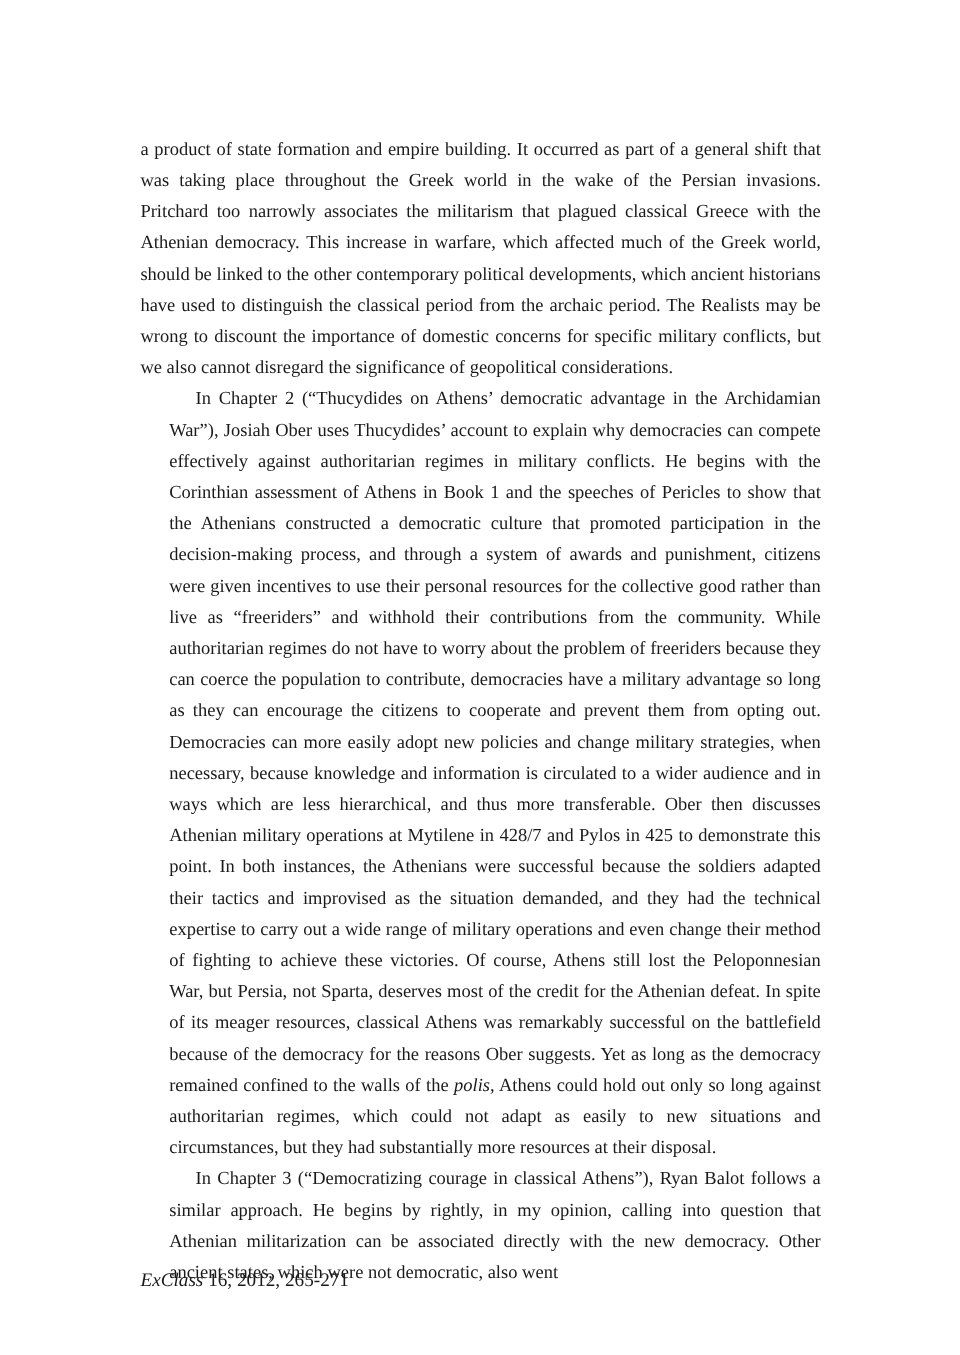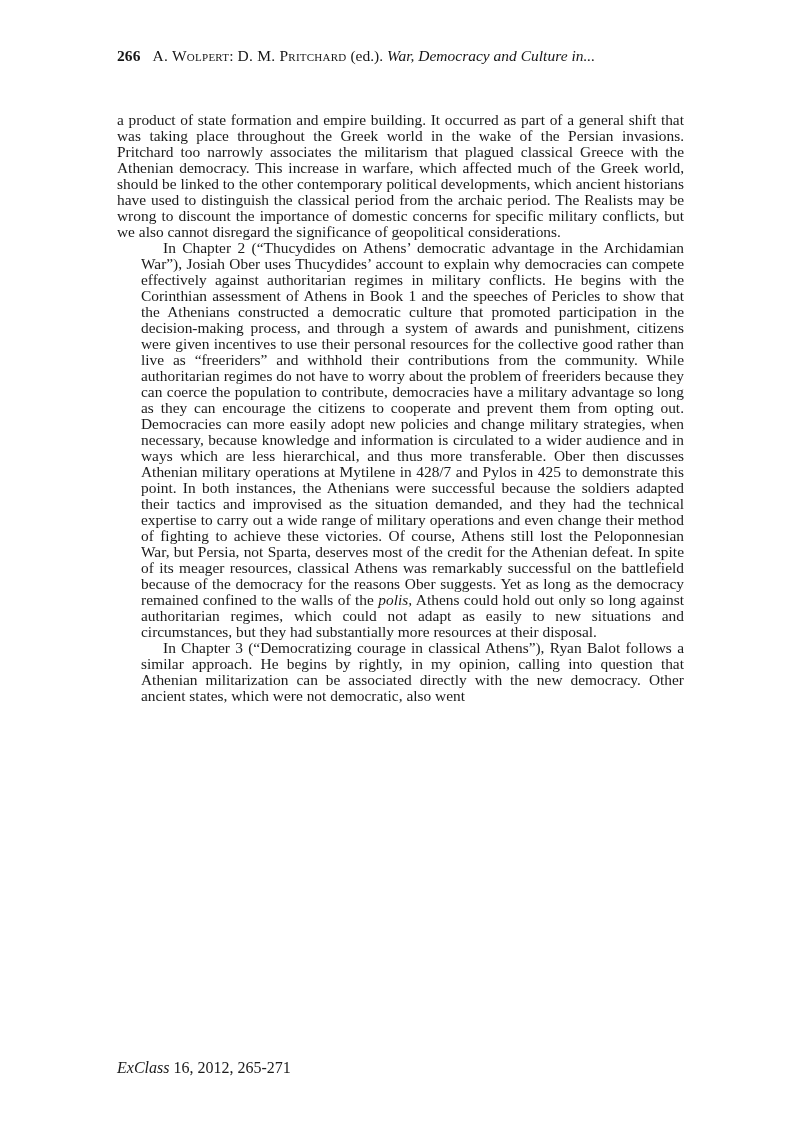--- a/index.html
+++ b/index.html
@@ -49,21 +49,21 @@
   
   .body-column {
     position: absolute;
     top: 112px;
     left: 117px;
     width: 567px;
   }
   .para {
     margin: 0;
     font-size: 15.4px;
-    line-height: 16px;
+    line-height: 26px;
     text-align: justify;
     text-justify: inter-word;
     hyphens: none;
     color: #1a1a1a;
     letter-spacing: 0.01px;
   }
   .para.indented {
     text-indent: 22px;
     margin-left: 24px;
   }
@@ -86,23 +86,20 @@
   }
   .footer-journal {
     font-style: italic;
   }
 </style>
 </head>
 <body>
 
 <div class="page">
 
-  <div class="running-header">
-    <span class="rh-pageno">266</span><span class="rh-gap"></span><span class="rh-smallcaps">A. Wolpert</span><span>:</span>&nbsp;<span class="rh-smallcaps">D. M. Pritchard</span>&nbsp;<span>(ed.).</span>&nbsp;<span class="rh-title">War, Democracy and Culture in...</span>
-  </div>
 
   <div class="body-column">
 
     <p class="para">a product of state formation and empire building. It occurred as part of a general shift that was taking place throughout the Greek world in the wake of the Persian invasions. Pritchard too narrowly associates the militarism that plagued classical Greece with the Athenian democracy. This increase in warfare, which affected much of the Greek world, should be linked to the other contemporary political developments, which ancient historians have used to distinguish the classical period from the archaic period. The Realists may be wrong to discount the importance of domestic concerns for specific military conflicts, but we also cannot disregard the significance of geopolitical considerations.</p>
 
     <p class="para indented"><span>In Chapter 2 (“Thucydides on Athens’ democratic advantage in the Archidamian War”), Josiah Ober uses Thucydides’ account to explain why democracies can compete effectively against authoritarian regimes in military conflicts. He begins with the Corinthian assessment of Athens in Book 1 and the speeches of Pericles to show that the Athenians constructed a democratic culture that promoted participation in the decision-making process, and through a system of awards and punishment, citizens were given incentives to use their personal resources for the collective good rather than live as “freeriders” and withhold their contributions from the community. While authoritarian regimes do not have to worry about the problem of freeriders because they can coerce the population to contribute, democracies have a military advantage so long as they can encourage the citizens to cooperate and prevent them from opting out. Democracies can more easily adopt new policies and change military strategies, when necessary, because knowledge and information is circulated to a wider audience and in ways which are less hierarchical, and thus more transferable. Ober then discusses Athenian military operations at Mytilene in 428/7 and Pylos in 425 to demonstrate this point. In both instances, the Athenians were successful because the soldiers adapted their tactics and improvised as the situation demanded, and they had the technical expertise to carry out a wide range of military operations and even change their method of fighting to achieve these victories. Of course, Athens still lost the Peloponnesian War, but Persia, not Sparta, deserves most of the credit for the Athenian defeat. In spite of its meager resources, classical Athens was remarkably successful on the battlefield because of the democracy for the reasons Ober suggests. Yet as long as the democracy remained confined to the walls of the </span><i>polis,</i><span> Athens could hold out only so long against authoritarian regimes, which could not adapt as easily to new situations and circumstances, but they had substantially more resources at their disposal.</span></p>
 
     <p class="para indented">In Chapter 3 (“Democratizing courage in classical Athens”), Ryan Balot follows a similar approach. He begins by rightly, in my opinion, calling into question that Athenian militarization can be associated directly with the new democracy. Other ancient states, which were not democratic, also went</p>
 
   </div>

